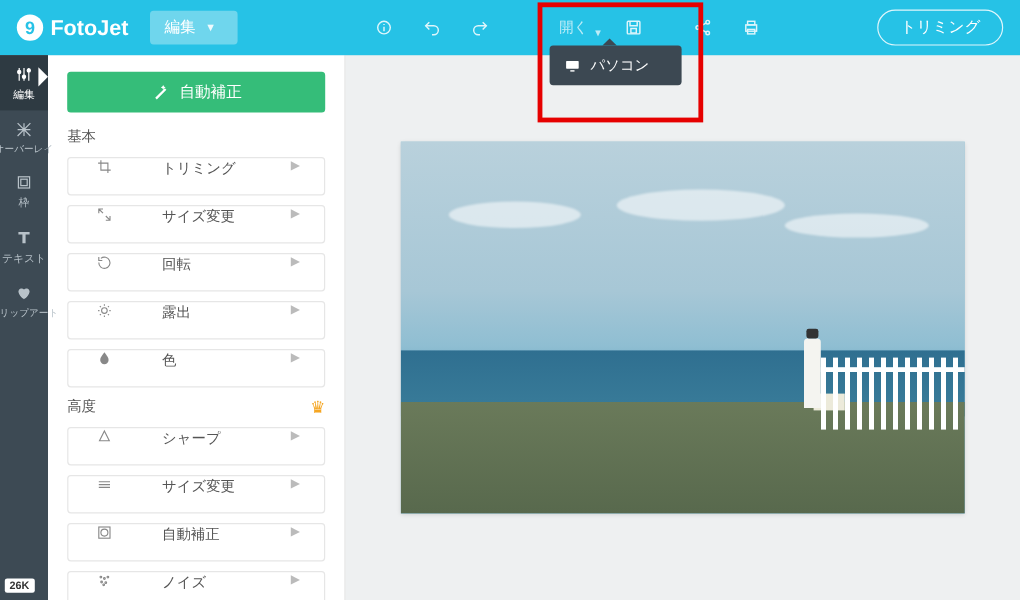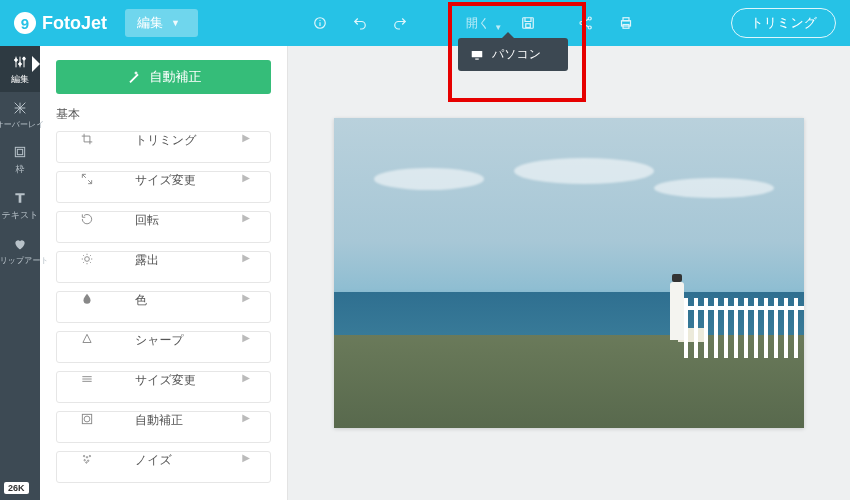--- a/index.html
+++ b/index.html
@@ -244,20 +244,24 @@
         <div class="row">
           <span class="ic fill">
               <svg viewBox="0 0 24 24">
                 <path d="M12 3c4 5 6 8 6 11a6 6 0 0 1-12 0c0-3 2-6 6-11z"></path>
               </svg>
             </span>
           <span>色</span>
           <span class="arrow">▶</span>
         </div>
 
+        <div class="sect-title">
+          <span>高度</span>
+          <span class="crown">♛</span>
+        </div>
 
         <div class="row">
           <span class="ic">
               <svg viewBox="0 0 24 24">
                 <path d="M12 4l7 14H5z"></path>
               </svg>
             </span>
           <span>シャープ</span>
           <span class="arrow">▶</span>
         </div>

